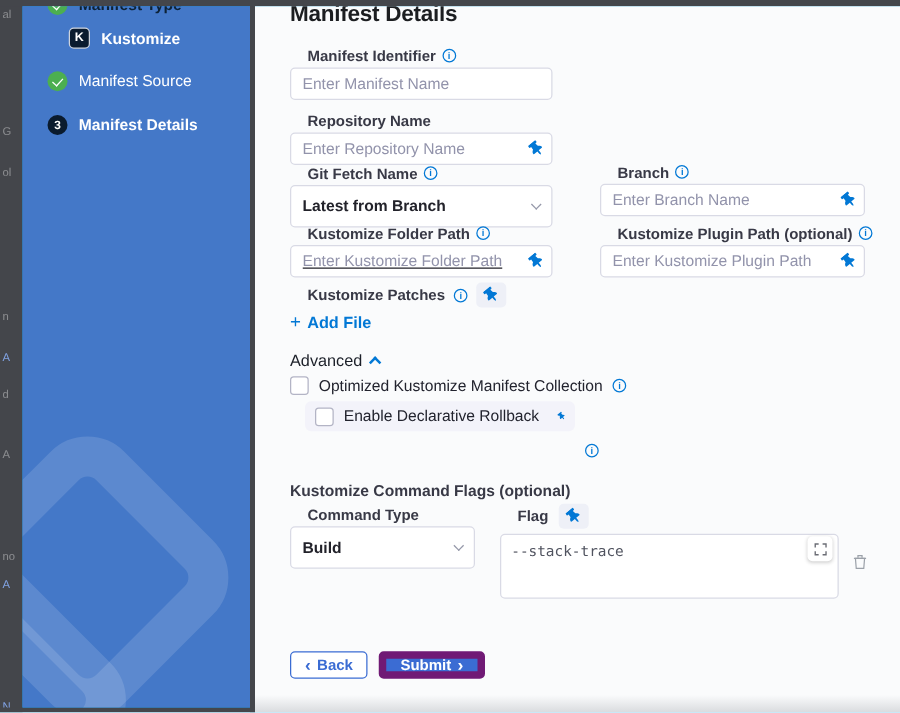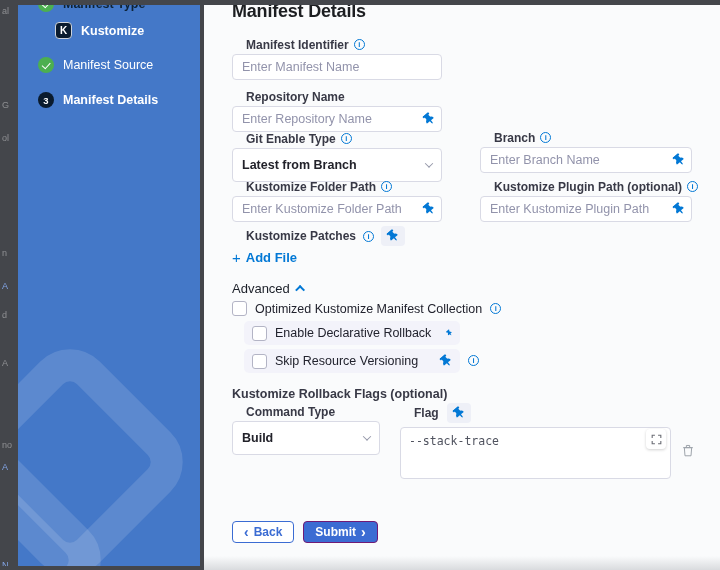--- a/index.html
+++ b/index.html
@@ -88,21 +88,21 @@
     margin-top:0; width:271px; height:52px; background:#fff; border:1px solid #d9dae5; border-radius:4px;
     padding:6px 8px; font-family:"DejaVu Sans Mono", monospace; font-size:11.5px; color:#50535f; resize:none; outline:none;
   }
   .expand-btn { position:absolute; width:20px; height:20px; background:#fff; border-radius:4px;
                 box-shadow:0 1px 3px rgba(0,0,0,.18); display:flex; align-items:center; justify-content:center; cursor:pointer; }
   .trash { position:absolute; cursor:pointer; }
   .btn { height:22px; border-radius:4px; font-size:12px; font-weight:700; display:inline-flex;
          align-items:center; justify-content:center; gap:5px; cursor:pointer; padding:0 11px;
          font-family:"Liberation Sans",sans-serif; }
   .btn-back { background:#fff; border:1px solid #3b6cd3; color:#3b6cd3; }
-  .btn-submit { background:#3b6cd3; border:1px solid #701a75; color:#fff; margin-left:9px; }
+  .btn-submit { background:#3b6cd3; border:6px solid #701a75; color:#fff; margin-left:9px; }
   .b-chev { font-size:14px; line-height:10px; font-weight:700; }
 
   
   #fg-identifier { left:28px; top:33px;  width:210px; }
   #fg-repo       { left:28px; top:85px;  width:210px; }
   #fg-fetch      { left:28px; top:127px; width:210px; }
   #fg-branch     { left:276px; top:126px; width:212px; }
   #fg-folder     { left:28px; top:175px; width:210px; }
   #fg-plugin     { left:276px; top:175px; width:212px; }
   #row-patches   { left:28px; top:221px; position:absolute; display:flex; align-items:center; gap:7px; }
@@ -189,21 +189,21 @@
       <div class="inp-wrap">
         <input class="inp" style="padding-right: 24px;" placeholder="Enter Repository Name">
         <svg class="pin" width="12" height="12" viewBox="0 0 384 512" style="transform:rotate(-40deg);">
             <path fill="#0278d5" d="M298 214L286 96h42c13 0 24-11 24-24V24c0-13-11-24-24-24H56C43 0 32 11 32 24v48c0 13 11 24 24 24h42L86 214C37 237 0 277 0 328c0 13 11 24 24 24h136v104l24 48c3 6 11 6 14 0l24-48V352h136c13 0 24-11 24-24 0-51-38-91-84-114z"></path>
           </svg>
       </div>
     </div>
 
     <div class="fg" id="fg-fetch">
       <div class="lbl-row">
-        <span class="lbl">Git Enable Type</span>
+        <span class="lbl">Git Fetch Name</span>
         <span class="info"></span>
       </div>
       <div class="sel">
         <span class="sel-val">Latest from Branch</span>
         <span class="chev"></span>
       </div>
     </div>
 
     <div class="fg" id="fg-branch">
       <div class="lbl-row">
@@ -217,21 +217,21 @@
           </svg>
       </div>
     </div>
 
     <div class="fg" id="fg-folder">
       <div class="lbl-row">
         <span class="lbl">Kustomize Folder Path</span>
         <span class="info"></span>
       </div>
       <div class="inp-wrap">
-        <input class="inp" style="padding-right: 24px;" placeholder="Enter Kustomize Folder Path">
+        <input class="inp" style="padding-right: 24px; text-decoration: underline;" placeholder="Enter Kustomize Folder Path">
         <svg class="pin" width="12" height="12" viewBox="0 0 384 512" style="transform:rotate(-40deg);">
             <path fill="#0278d5" d="M298 214L286 96h42c13 0 24-11 24-24V24c0-13-11-24-24-24H56C43 0 32 11 32 24v48c0 13 11 24 24 24h42L86 214C37 237 0 277 0 328c0 13 11 24 24 24h136v104l24 48c3 6 11 6 14 0l24-48V352h136c13 0 24-11 24-24 0-51-38-91-84-114z"></path>
           </svg>
       </div>
     </div>
 
     <div class="fg" id="fg-plugin">
       <div class="lbl-row">
         <span class="lbl">Kustomize Plugin Path (optional)</span>
         <span class="info"></span>
@@ -276,32 +276,24 @@
 
     <div class="gray-row" id="gray1">
       <span class="cb"></span>
       <span class="cb-lbl">Enable Declarative Rollback</span>
       <span class="spacer"></span>
       <svg width="12" height="12" viewBox="0 0 384 512" style="transform:rotate(-40deg);">
           <path fill="#0278d5" d="M298 214L286 96h42c13 0 24-11 24-24V24c0-13-11-24-24-24H56C43 0 32 11 32 24v48c0 13 11 24 24 24h42L86 214C37 237 0 277 0 328c0 13 11 24 24 24h136v104l24 48c3 6 11 6 14 0l24-48V352h136c13 0 24-11 24-24 0-51-38-91-84-114z"></path>
         </svg>
     </div>
 
-    <div class="gray-row" id="gray2">
-      <span class="cb"></span>
-      <span class="cb-lbl">Skip Resource Versioning</span>
-      <span class="spacer"></span>
-      <svg width="12" height="12" viewBox="0 0 384 512" style="transform:rotate(-40deg);">
-          <path fill="#0278d5" d="M298 214L286 96h42c13 0 24-11 24-24V24c0-13-11-24-24-24H56C43 0 32 11 32 24v48c0 13 11 24 24 24h42L86 214C37 237 0 277 0 328c0 13 11 24 24 24h136v104l24 48c3 6 11 6 14 0l24-48V352h136c13 0 24-11 24-24 0-51-38-91-84-114z"></path>
-        </svg>
-    </div>
     <span class="info" id="gray2-info"></span>
 
     <div id="row-flagslbl">
-      <span class="section-lbl">Kustomize Rollback Flags (optional)</span>
+      <span class="section-lbl">Kustomize Command Flags (optional)</span>
     </div>
 
     <div class="fg" id="fg-cmdtype">
       <div class="lbl-row">
         <span class="lbl">Command Type</span>
       </div>
       <div class="sel">
         <span class="sel-val">Build</span>
         <span class="chev"></span>
       </div>

